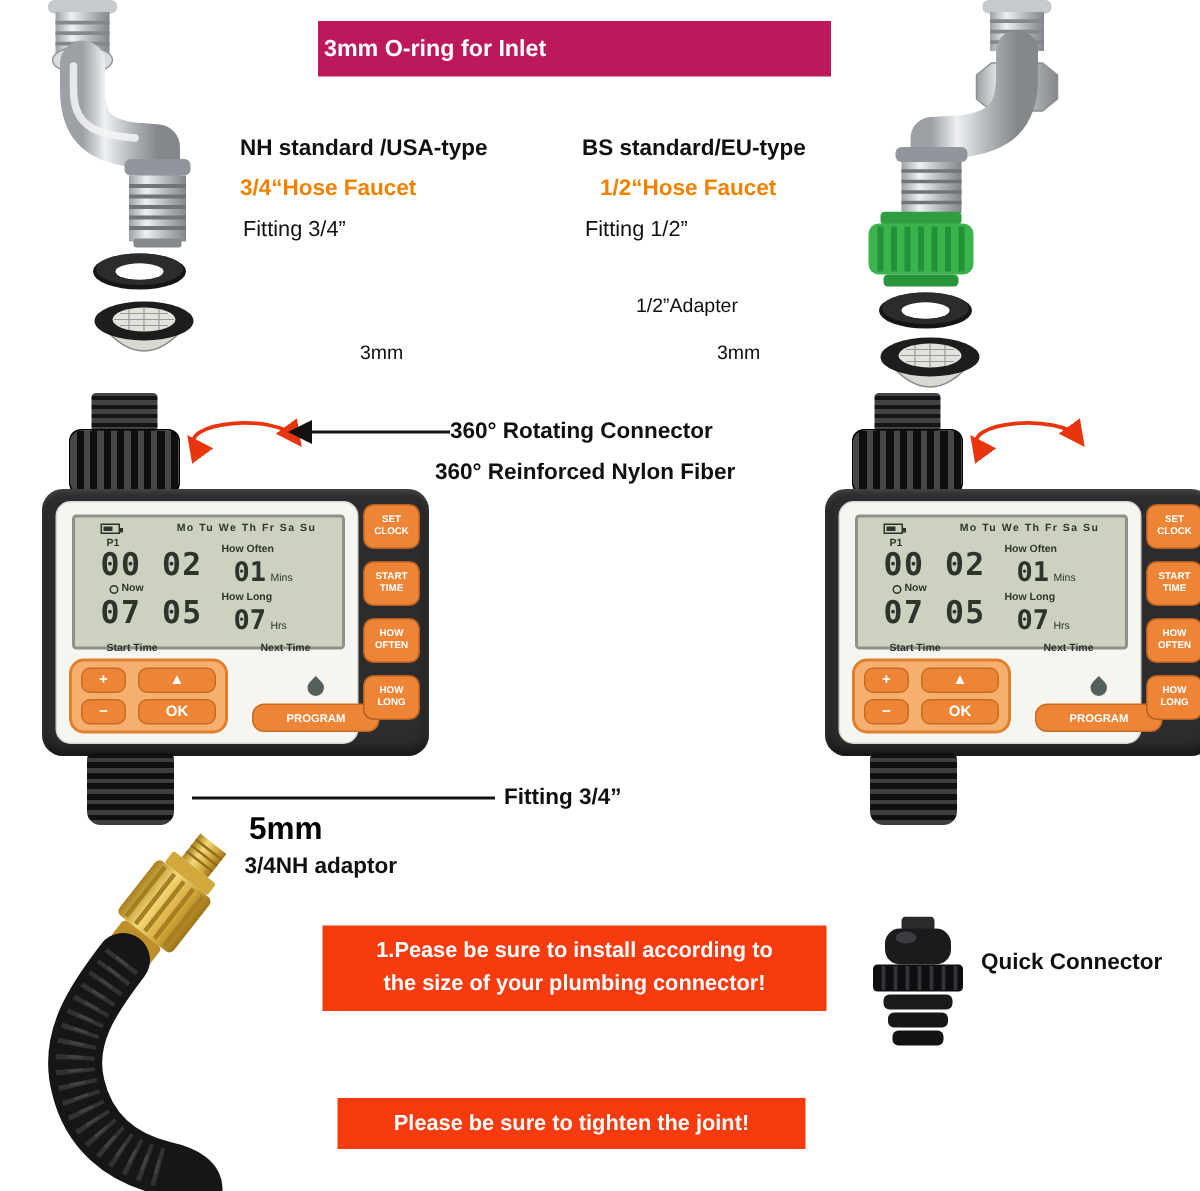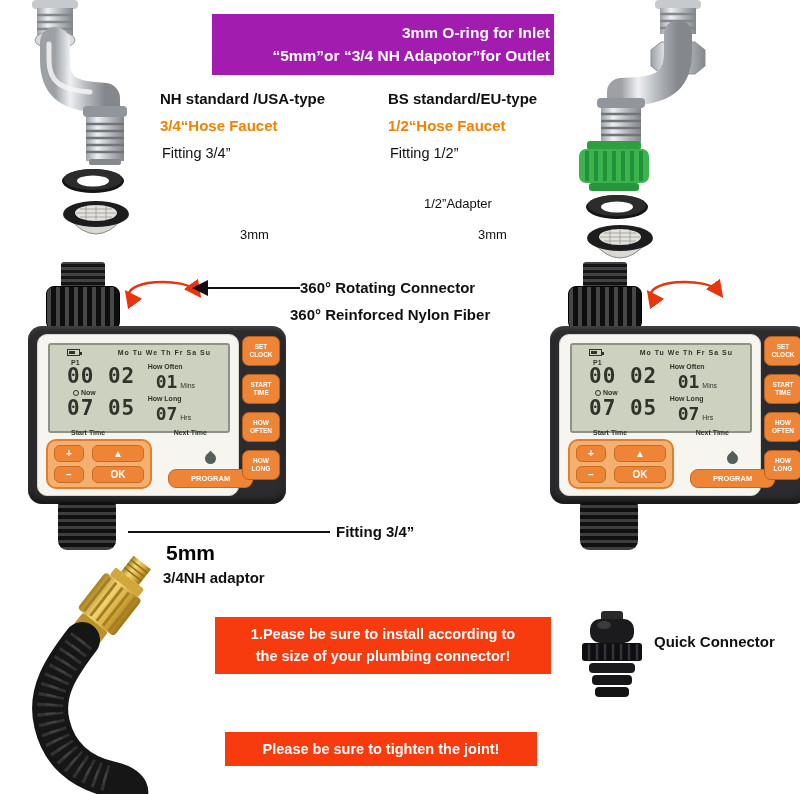--- a/index.html
+++ b/index.html
@@ -1,21 +1,21 @@
 <!DOCTYPE html>
 <html><head>
 <meta charset="utf-8">
 <style>
   * { margin:0; padding:0; box-sizing:border-box; }
   html,body { background:#fff; font-family:"Liberation Sans", sans-serif; }
   .canvas { position:relative; width:800px; height:794px; background:#fff; overflow:hidden; }
   .abs { position:absolute; }
 
-  .banner { background:#a21caf; color:#fff; font-weight:bold; font-size:15.5px;
-            text-align:right; padding:7px 4px; line-height:1.5; }
+  .banner { background:#be185d; color:#fff; font-weight:bold; font-size:15.5px;
+            text-align:left; padding:7px 4px; line-height:1.5; }
 
   .spec-title { font-size:15px; font-weight:bold; color:#101010; }
   .spec-hose  { font-size:15px; font-weight:bold; color:#f08200; }
   .spec-fit   { font-size:14.5px; color:#101010; }
   .callout    { font-size:13px; color:#101010; }
   .callout-b  { font-size:15px; font-weight:bold; color:#101010; }
   .big-size   { font-size:21px; font-weight:bold; color:#000; }
 
   .warning { background:#f73b0e; color:#fff; font-weight:bold; font-size:14.5px;
              text-align:center; line-height:1.55; padding:6px 4px; }
@@ -96,21 +96,20 @@
         <stop offset="0" stop-color="#a87f1c"></stop>
           <stop offset="0.35" stop-color="#f3d878"></stop>
         <stop offset="0.7" stop-color="#d4a93c"></stop>
           <stop offset="1" stop-color="#9c7518"></stop>
       </linearGradient>
     </defs>
   </svg>
 
   <div class="banner abs" style="left:212px;top:14px;width:342px">
     <div>3mm O-ring for Inlet</div>
-    <div>“5mm”or “3/4 NH Adapotor”for Outlet</div>
   </div>
 
   <svg class="abs" style="left:8px;top:0" width="205" height="168" viewBox="0 0 205 168">
     <rect x="24" y="0" width="46" height="9" rx="4" fill="#c6c9cd"></rect>
     <rect x="29" y="8" width="36" height="28" fill="url(#metalH)"></rect>
     <g stroke="#84878b" stroke-width="2.5">
       <line x1="29" y1="15" x2="65" y2="15"></line>
         <line x1="29" y1="22" x2="65" y2="22"></line>
         <line x1="29" y1="29" x2="65" y2="29"></line>
     </g>
@@ -146,21 +145,21 @@
         <line x1="18" y1="121" x2="58" y2="121"></line>
       <line x1="18" y1="128" x2="58" y2="128"></line>
         <line x1="18" y1="135" x2="58" y2="135"></line>
     </g>
   </svg>
 
   <div class="spec-title abs" style="left:160px;top:90px">NH standard /USA-type</div>
   <div class="spec-hose abs" style="left:160px;top:117px">3/4“Hose Faucet</div>
   <div class="spec-fit abs" style="left:162px;top:145px">Fitting 3/4”</div>
   <div class="spec-title abs" style="left:388px;top:90px">BS standard/EU-type</div>
-  <div class="spec-hose abs" style="left:388px;top:117px">1/2“Hose Faucet</div>
+  <div class="spec-hose abs" style="left:400px;top:117px">1/2“Hose Faucet</div>
   <div class="spec-fit abs" style="left:390px;top:145px">Fitting 1/2”</div>
 
   <svg class="abs" style="left:575px;top:141px" width="78" height="52" viewBox="0 0 78 52">
     <rect x="12" y="0" width="54" height="9" rx="3" fill="#2f9e40"></rect>
     <rect x="4" y="8" width="70" height="34" rx="7" fill="#3bb44d"></rect>
     <g stroke="#23913a" stroke-width="4">
       <line x1="12" y1="10" x2="12" y2="40"></line>
         <line x1="21" y1="10" x2="21" y2="40"></line>
       <line x1="30" y1="10" x2="30" y2="40"></line>
         <line x1="39" y1="10" x2="39" y2="40"></line>

